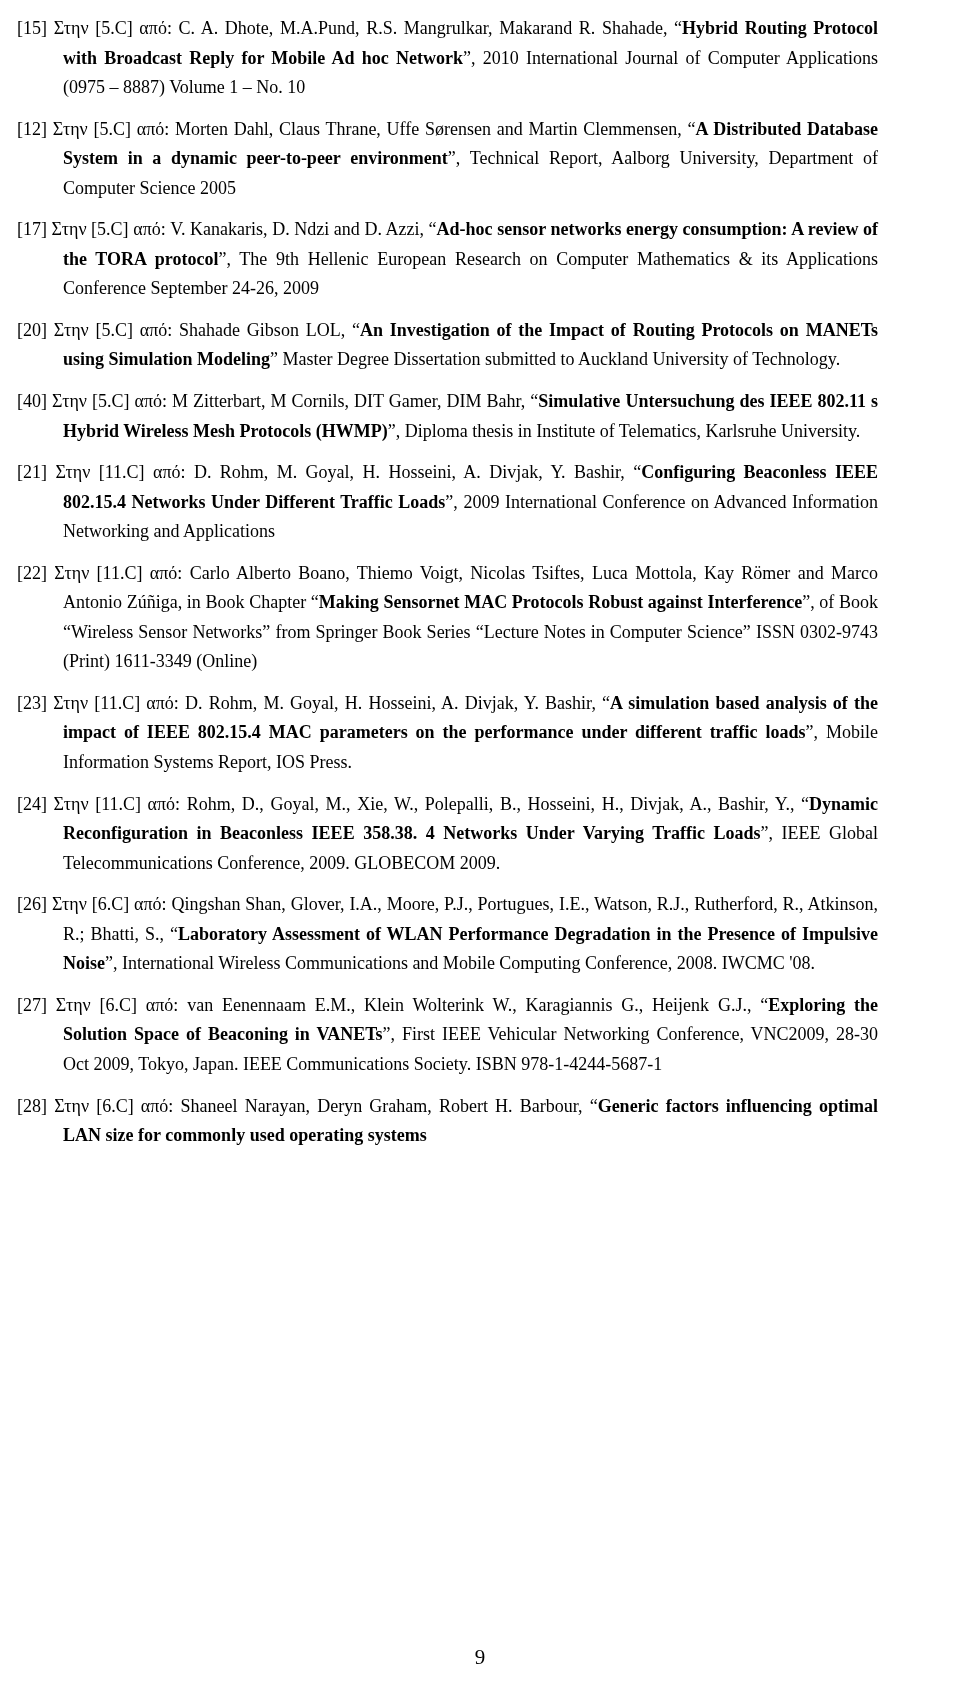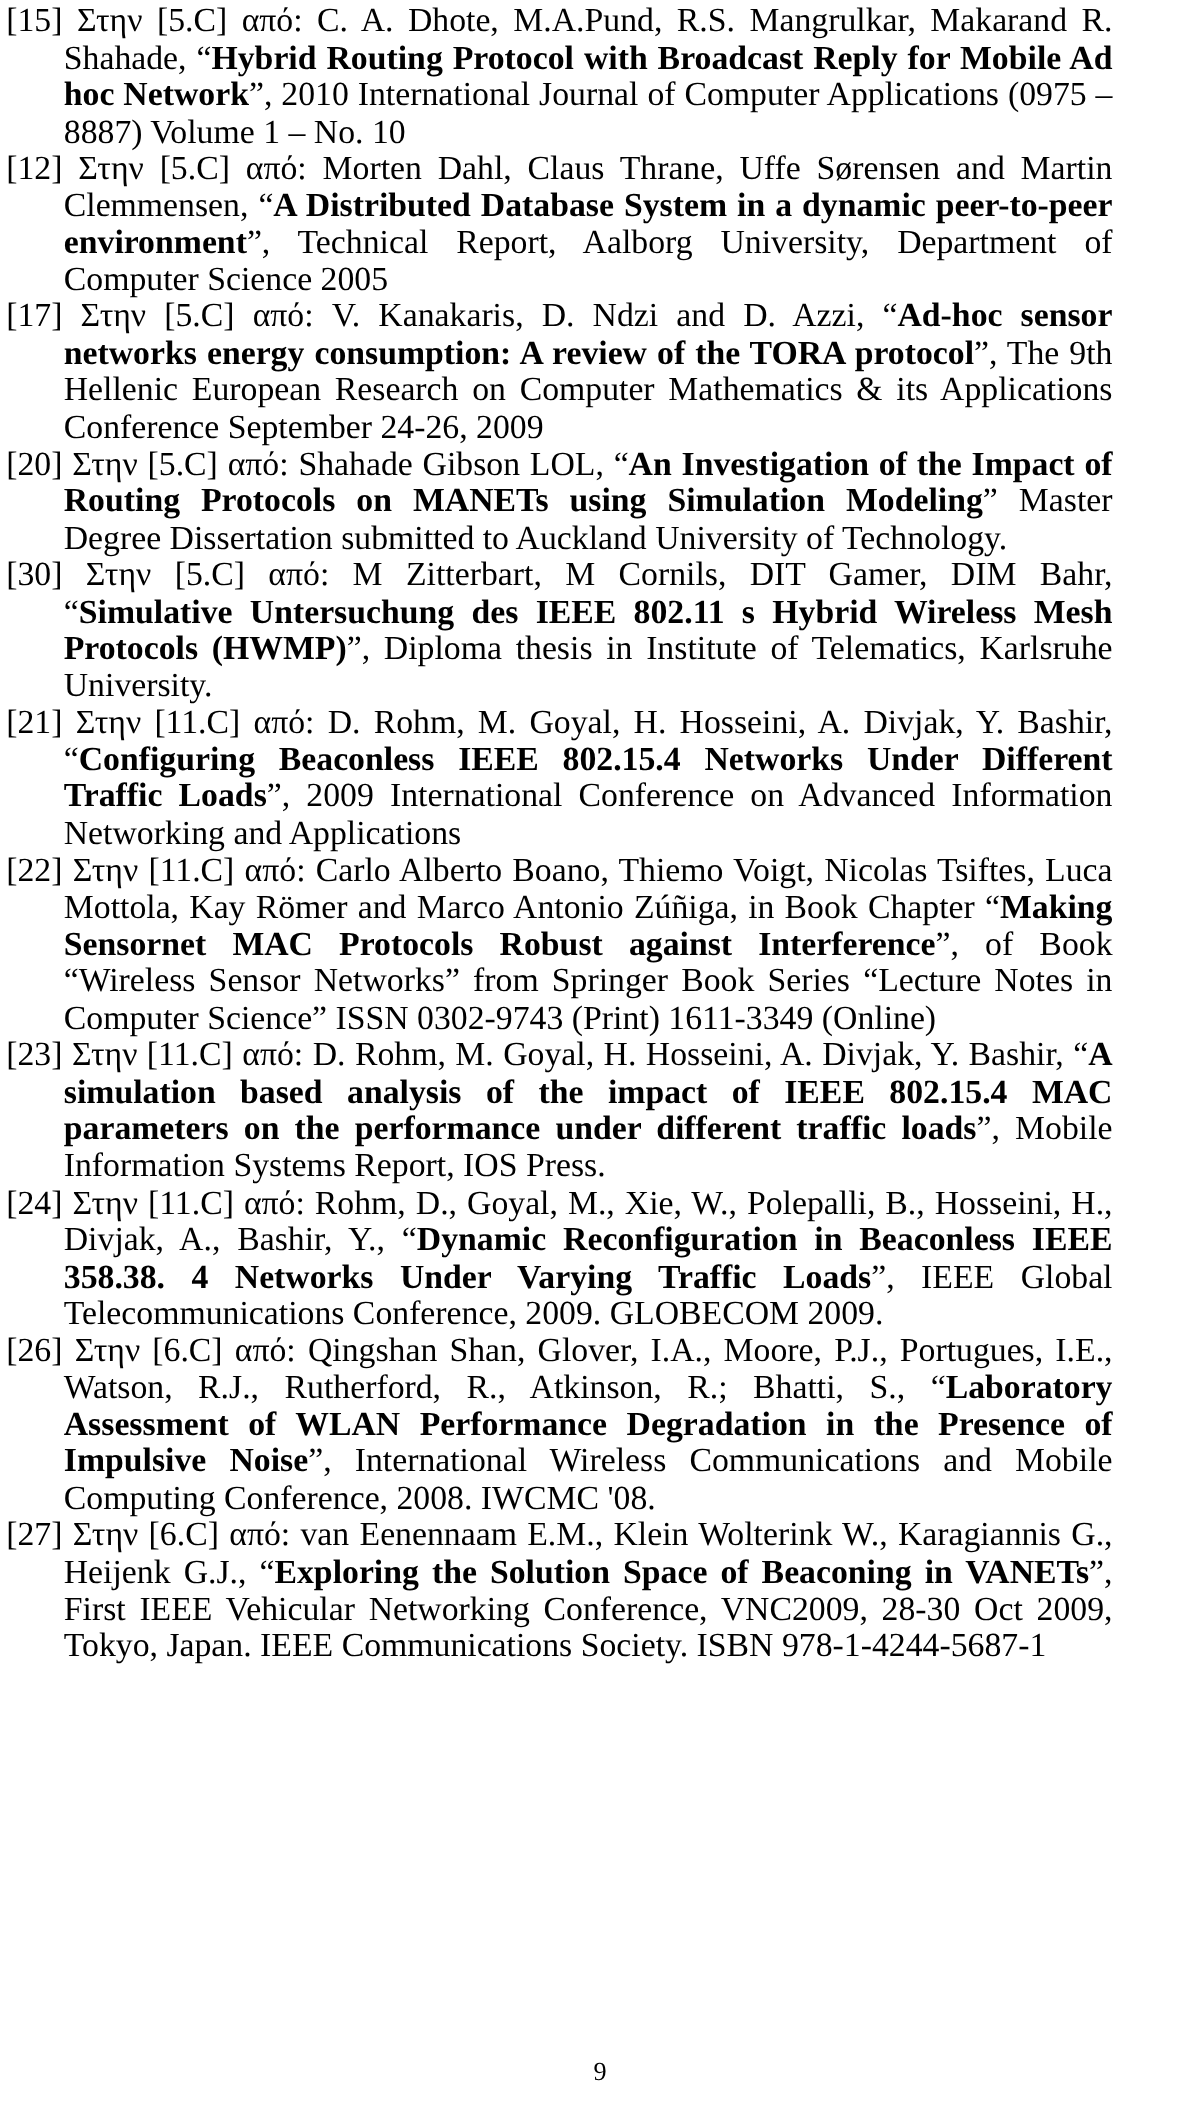--- a/index.html
+++ b/index.html
@@ -20,27 +20,27 @@
     height: 1686px;
     box-sizing: border-box;
     padding: 2px 70px 0 5px;
   }
   .refs {
     margin: 0;
     padding: 0;
     list-style: none;
   }
   .ref {
-    font-size: 27px;
+    font-size: 18px;
     line-height: 29.55px;
     text-align: justify;
     text-justify: inter-word;
     padding-left: 46px;
     text-indent: -46px;
-    margin: 0;
+    margin: 12px;
     -webkit-hyphens: none;
     hyphens: none;
   }
   .ref b {
     font-weight: bold;
   }
   
   .pagenum {
     position: absolute;
     left: 0;
@@ -53,22 +53,23 @@
 </style>
 </head>
 <body>
 
 <div id="page">
   <div class="refs" id="reflist">
       <p class="ref"><span>[15]</span> <span>Στην [5.C] από: </span><span>C. A. Dhote, M.A.Pund, R.S. Mangrulkar, Makarand R. Shahade, </span><span>“</span><b style="font-weight: bold;">Hybrid Routing Protocol with Broadcast Reply for Mobile Ad hoc Network</b><span>”</span><span>, 2010 International Journal of Computer Applications (0975 – 8887) Volume 1 – No. 10</span></p>
       <p class="ref"><span>[12]</span> <span>Στην [5.C] από: </span><span>Morten Dahl, Claus Thrane, Uffe Sørensen and Martin Clemmensen, </span><span>“</span><b style="font-weight: bold;">A Distributed Database System in a dynamic peer-to-peer environment</b><span>”</span><span>, Technical Report, Aalborg University, Department of Computer Science 2005</span></p>
       <p class="ref"><span>[17]</span> <span>Στην [5.C] από: </span><span>V. Kanakaris, D. Ndzi and D. Azzi, </span><span>“</span><b style="font-weight: bold;">Ad-hoc sensor networks energy consumption: A review of the TORA protocol</b><span>”</span><span>, The 9th Hellenic European Research on Computer Mathematics &amp; its Applications Conference September 24-26, 2009</span></p>
       <p class="ref"><span>[20]</span> <span>Στην [5.C] από: </span><span>Shahade Gibson LOL, </span><span>“</span><b style="font-weight: bold;">An Investigation of the Impact of Routing Protocols on MANETs using Simulation Modeling</b><span>”</span><span> Master Degree Dissertation submitted to Auckland University of Technology.</span></p>
-      <p class="ref"><span>[30]</span> <span>Στην [5.C] από: </span><span>M Zitterbart, M Cornils, DIT Gamer, DIM Bahr, </span><span>“</span><b style="font-weight: bold;">Simulative Untersuchung des IEEE 802.11 s Hybrid Wireless Mesh Protocols (HWMP)</b><span>”</span><span>, Diploma thesis in Institute of Telematics, Karlsruhe University.</span></p>
+      <p class="ref"><span>[40]</span> <span>Στην [5.C] από: </span><span>M Zitterbart, M Cornils, DIT Gamer, DIM Bahr, </span><span>“</span><b style="font-weight: bold;">Simulative Untersuchung des IEEE 802.11 s Hybrid Wireless Mesh Protocols (HWMP)</b><span>”</span><span>, Diploma thesis in Institute of Telematics, Karlsruhe University.</span></p>
       <p class="ref"><span>[21]</span> <span>Στην [11.C] από: </span><span>D. Rohm, M. Goyal, H. Hosseini, A. Divjak, Y. Bashir, </span><span>“</span><b style="font-weight: bold;">Configuring Beaconless IEEE 802.15.4 Networks Under Different Traffic Loads</b><span>”</span><span>, 2009 International Conference on Advanced Information Networking and Applications</span></p>
       <p class="ref"><span>[22]</span> <span>Στην [11.C] από: </span><span>Carlo Alberto Boano, Thiemo Voigt, Nicolas Tsiftes, Luca Mottola, Kay Römer and Marco Antonio Zúñiga, in Book Chapter </span><span>“</span><b style="font-weight: bold;">Making Sensornet MAC Protocols Robust against Interference</b><span>”</span><span>, of Book “Wireless Sensor Networks” from Springer Book Series “Lecture Notes in Computer Science” ISSN    0302-9743 (Print) 1611-3349 (Online)</span></p>
       <p class="ref"><span>[23]</span> <span>Στην [11.C] από: </span><span>D. Rohm, M. Goyal, H. Hosseini, A. Divjak, Y. Bashir, </span><span>“</span><b style="font-weight: bold;">A simulation based analysis of the impact of IEEE 802.15.4 MAC parameters on the performance under different traffic loads</b><span>”</span><span>, Mobile Information Systems Report, IOS Press.</span></p>
       <p class="ref"><span>[24]</span> <span>Στην [11.C] από: </span><span>Rohm, D., Goyal, M., Xie, W., Polepalli, B., Hosseini, H., Divjak, A., Bashir, Y., </span><span>“</span><b style="font-weight: bold;">Dynamic Reconfiguration in Beaconless IEEE 358.38. 4 Networks Under Varying Traffic Loads</b><span>”</span><span>, IEEE Global Telecommunications Conference, 2009. GLOBECOM 2009.</span></p>
       <p class="ref"><span>[26]</span> <span>Στην [6.C] από: </span><span>Qingshan Shan, Glover, I.A., Moore, P.J., Portugues, I.E., Watson, R.J., Rutherford, R., Atkinson, R.; Bhatti, S., </span><span>“</span><b style="font-weight: bold;">Laboratory Assessment of WLAN Performance Degradation in the Presence of Impulsive Noise</b><span>”</span><span>, International Wireless Communications and Mobile Computing Conference, 2008. IWCMC '08.</span></p>
       <p class="ref"><span>[27]</span> <span>Στην [6.C] από: </span><span>van Eenennaam E.M., Klein Wolterink W., Karagiannis G., Heijenk G.J., </span><span>“</span><b style="font-weight: bold;">Exploring the Solution Space of Beaconing in VANETs</b><span>”</span><span>, First IEEE Vehicular Networking Conference, VNC2009, 28-30 Oct 2009, Tokyo, Japan. IEEE Communications Society. ISBN 978-1-4244-5687-1</span></p>
+      <p class="ref"><span>[28]</span> <span>Στην [6.C] από: </span><span>Shaneel Narayan, Deryn Graham, Robert H. Barbour, </span><span>“</span><b style="font-weight: bold;">Generic factors influencing optimal LAN size for commonly used operating systems</b><span></span><span></span></p>
     </div>
   <div class="pagenum">9</div>
 </div>
 
 </body></html>

